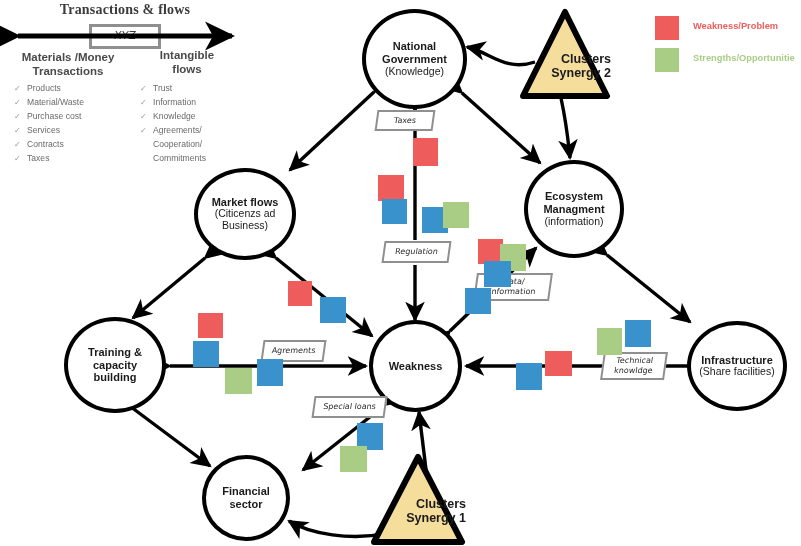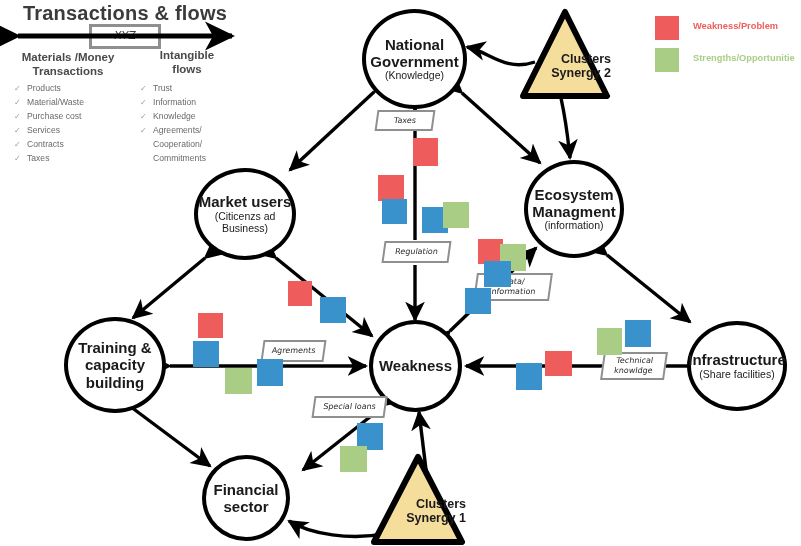--- a/index.html
+++ b/index.html
@@ -4,21 +4,21 @@
 <style>
   html,body{margin:0;padding:0;background:#fff;}
   body{width:801px;height:546px;overflow:hidden;
        font-family:"Liberation Sans",sans-serif;color:#1a1a1a;}
   #stage{position:relative;width:801px;height:546px;}
   svg#canvas{position:absolute;left:0;top:0;width:801px;height:546px;}
 
   
   #header{position:absolute;left:0;top:0;width:250px;height:150px;}
   #hdr-title{position:absolute;left:0;top:2px;width:250px;text-align:center;
-             font-size:20px;font-weight:bold;color:#3b3b3b;letter-spacing:.2px;}
+             font-size:14px;font-weight:bold;color:#3b3b3b;letter-spacing:.2px;font-family:Liberation Serif, serif;}
   #xyz-box{position:absolute;left:89px;top:24px;width:72px;height:25px;
            border:3px solid #8f8f8f;background:#fff;box-sizing:border-box;}
   #xyz-label{position:absolute;left:89px;top:29px;width:72px;text-align:center;
              font-family:"DejaVu Sans",sans-serif;font-size:11px;color:#3b3b3b;
              transform:skewX(-7deg);}
   .col-head{position:absolute;font-size:11.5px;font-weight:bold;color:#4a4a4a;
             text-align:center;line-height:1.25;}
   .col-list{position:absolute;font-size:8.6px;color:#6a6a6a;line-height:1.62;}
   .col-list .tick{display:inline-block;width:13px;color:#9a9a9a;font-size:8px;}
   .col-list .cont{display:inline-block;width:13px;}
@@ -27,21 +27,21 @@
   #legend{position:absolute;left:655px;top:16px;width:146px;}
   .lg-row{position:relative;height:32px;}
   .lg-sw{position:absolute;left:0;top:0;width:24px;height:24px;}
   .lg-tx{position:absolute;left:38px;top:5px;width:120px;font-size:9.3px;
          font-weight:bold;white-space:nowrap;}
 
   
   .node{position:absolute;border:4px solid #000;border-radius:50%;background:#fff;
         display:flex;flex-direction:column;align-items:center;justify-content:center;
         text-align:center;box-sizing:border-box;}
-  .node .t1{font-size:15px;font-weight:bold;line-height:1.14;}
+  .node .t1{font-size:11px;font-weight:bold;line-height:1.14;}
   .node .t2{font-size:10.5px;font-weight:normal;line-height:1.14;}
 
   
   .tri-wrap{position:absolute;}
   .tri-txt{position:absolute;width:100%;text-align:right;font-size:12.5px;
            font-weight:bold;line-height:1.15;}
 
   
   .mbox{position:absolute;border:2.5px solid #8f8f8f;background:#fff;
         box-sizing:border-box;display:flex;align-items:center;justify-content:center;
@@ -141,21 +141,21 @@
       <div class="lg-tx" style="color: rgb(169, 205, 133);">Strengths/Opportunitie</div>
     </div>
   </div>
 
   <div class="node" style="left:362px;top:9px;width:105px;height:100px;">
     <div class="t1">National<br>Government</div>
     <div class="t2">(Knowledge)</div>
   </div>
 
   <div class="node" style="left:194px;top:168px;width:102px;height:92px;">
-    <div class="t1">Market users</div>
+    <div class="t1">Market flows</div>
     <div class="t2">(Citicenzs ad<br>Business)</div>
   </div>
 
   <div class="node" style="left:524px;top:160px;width:100px;height:98px;">
     <div class="t1">Ecosystem<br>Managment</div>
     <div class="t2">(information)</div>
   </div>
 
   <div class="node" style="left:64px;top:317px;width:102px;height:96px;">
     <div class="t1">Training &amp;<br>capacity<br>building</div>

